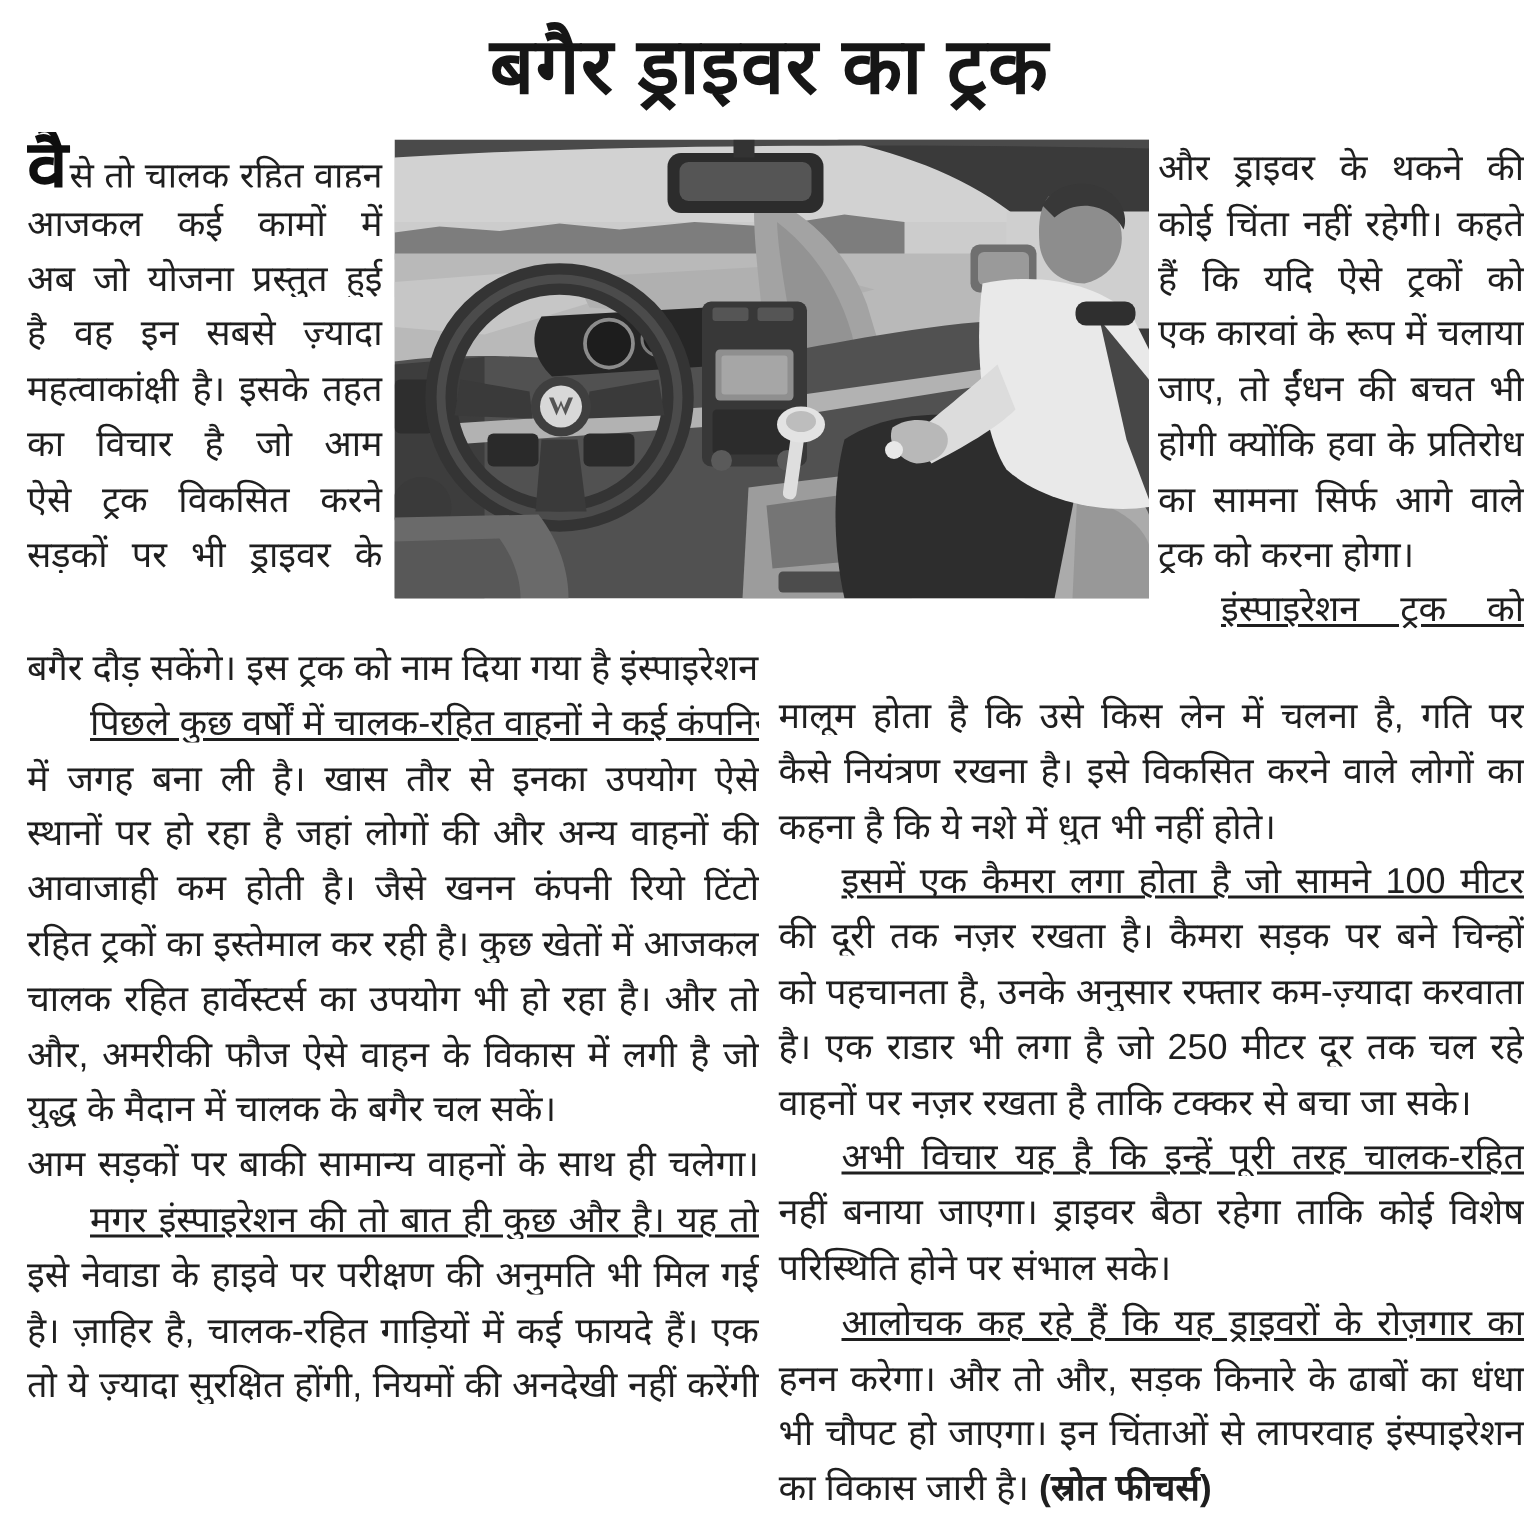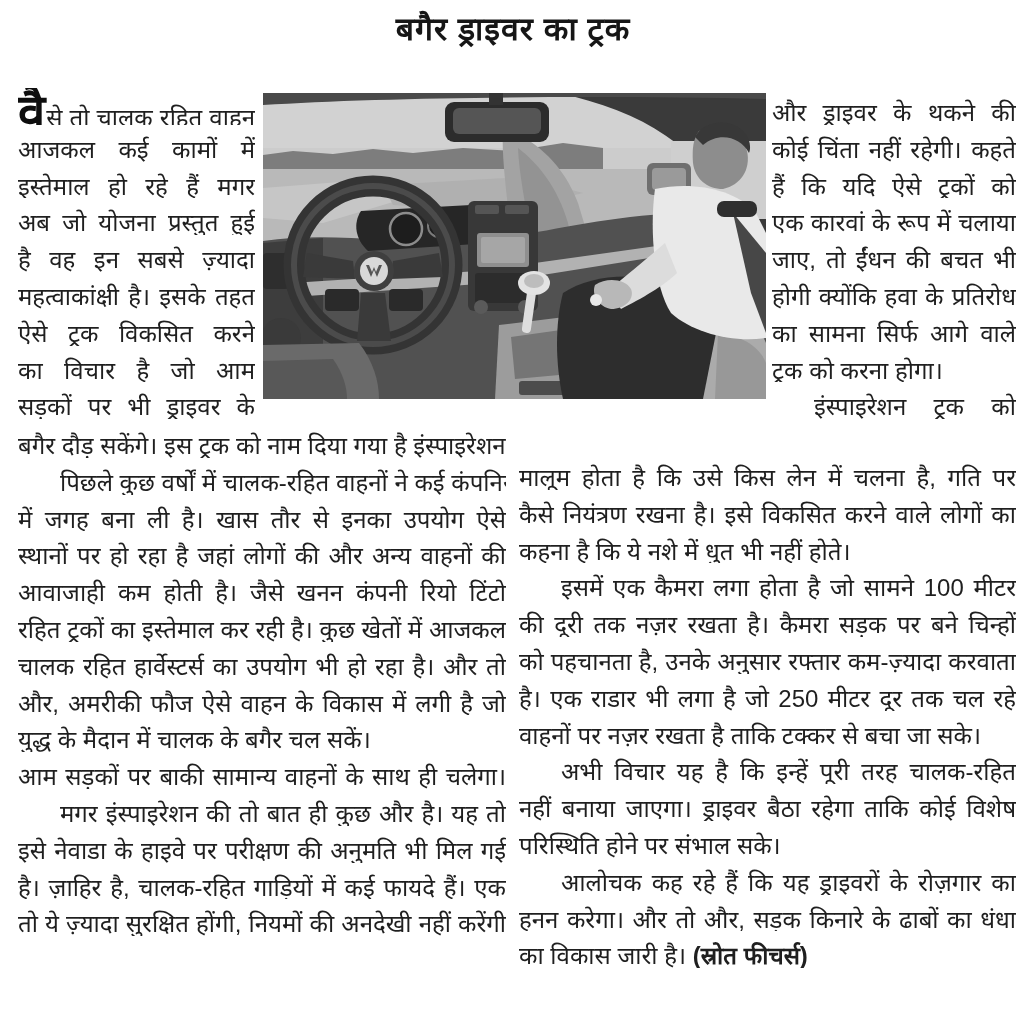--- a/index.html
+++ b/index.html
@@ -3,34 +3,34 @@
 <meta charset="utf-8">
 <style>
   html,body{margin:0;padding:0;background:#ffffff;}
   body{
     width:1026px;height:1018px;position:relative;overflow:hidden;
     font-family:"Liberation Sans","DejaVu Sans",sans-serif;
     color:#1b1b1b;
   }
   .page-title{
     position:absolute;left:0;top:6px;width:1026px;
-    text-align:center;font-size:32px;font-weight:bold;color:#161616;
+    text-align:center;font-size:52px;font-weight:bold;color:#161616;
     letter-spacing:1px;
   }
   .photo-wrap{
     position:absolute;left:263px;top:93px;width:503px;height:306px;
     background:#c9c9c9;overflow:hidden;
   }
   .col{position:absolute;font-size:24px;line-height:49px;color:#1f1f1f;}
   .col .line{
     white-space:nowrap;text-align:justify;text-align-last:justify;
     overflow:hidden;height:36.8px;
   }
   .col .line.end{text-align-last:left;}
-  .col .line.indent{text-indent:42px;}
+  .col .line.indent{text-indent:42px;text-decoration:underline;}
   .dropcap{
     font-weight:bold;font-size:49px;color:#0e0e0e;
     vertical-align:-3px;letter-spacing:0;padding-right:1px;
   }
   .credit{font-weight:bold;}
   #col-left-top {left:18px; top:88px; width:237px;}
   #col-right-top{left:772px;top:88px; width:244px;}
   #col-left-bot {left:18px; top:421px;width:488px;}
   #col-right-bot{left:519px;top:421px;width:497px;margin-top:32px;}
 </style>
@@ -127,26 +127,25 @@
     <rect x="454" y="108" width="40" height="16" rx="7" fill="#2f2f2f"></rect>
 
     <path d="M0,252 L96,250 C110,268 116,288 116,306 L0,306 Z" fill="#6a6a6a"></path>
     <path d="M0,268 L70,266 C80,280 84,294 84,306 L0,306 Z" fill="#585858"></path>
   </svg>
 </div>
 
 <div class="col" id="col-left-top">
     <div class="line"><span class="dropcap">वै</span>से तो चालक रहित वाहन</div>
     <div class="line">आजकल कई कामों में</div>
-    <div class="line">इस्तेमाल हो रहे हैं मगर</div>
     <div class="line">अब जो योजना प्रस्तुत हुई</div>
     <div class="line">है वह इन सबसे ज़्यादा</div>
     <div class="line">महत्वाकांक्षी है। इसके तहत</div>
+    <div class="line">का विचार है जो आम</div>
     <div class="line">ऐसे ट्रक विकसित करने</div>
-    <div class="line">का विचार है जो आम</div>
     <div class="line">सड़कों पर भी ड्राइवर के</div>
   </div>
 <div class="col" id="col-right-top">
     <div class="line">और ड्राइवर के थकने की</div>
     <div class="line">कोई चिंता नहीं रहेगी। कहते</div>
     <div class="line">हैं कि यदि ऐसे ट्रकों को</div>
     <div class="line">एक कारवां के रूप में चलाया</div>
     <div class="line">जाए, तो ईंधन की बचत भी</div>
     <div class="line">होगी क्योंकि हवा के प्रतिरोध</div>
     <div class="line">का सामना सिर्फ आगे वाले</div>
@@ -176,14 +175,15 @@
     <div class="line indent">इसमें एक कैमरा लगा होता है जो सामने 100 मीटर</div>
     <div class="line">की दूरी तक नज़र रखता है। कैमरा सड़क पर बने चिन्हों</div>
     <div class="line">को पहचानता है, उनके अनुसार रफ्तार कम-ज़्यादा करवाता</div>
     <div class="line">है। एक राडार भी लगा है जो 250 मीटर दूर तक चल रहे</div>
     <div class="line end">वाहनों पर नज़र रखता है ताकि टक्कर से बचा जा सके।</div>
     <div class="line indent">अभी विचार यह है कि इन्हें पूरी तरह चालक-रहित</div>
     <div class="line">नहीं बनाया जाएगा। ड्राइवर बैठा रहेगा ताकि कोई विशेष</div>
     <div class="line end">परिस्थिति होने पर संभाल सके।</div>
     <div class="line indent">आलोचक कह रहे हैं कि यह ड्राइवरों के रोज़गार का</div>
     <div class="line">हनन करेगा। और तो और, सड़क किनारे के ढाबों का धंधा</div>
+    <div class="line">भी चौपट हो जाएगा। इन चिंताओं से लापरवाह इंस्पाइरेशन</div>
     <div class="line end">का विकास जारी है।<span class="credit"> (स्रोत फीचर्स)</span></div>
   </div>
 
 </body></html>

